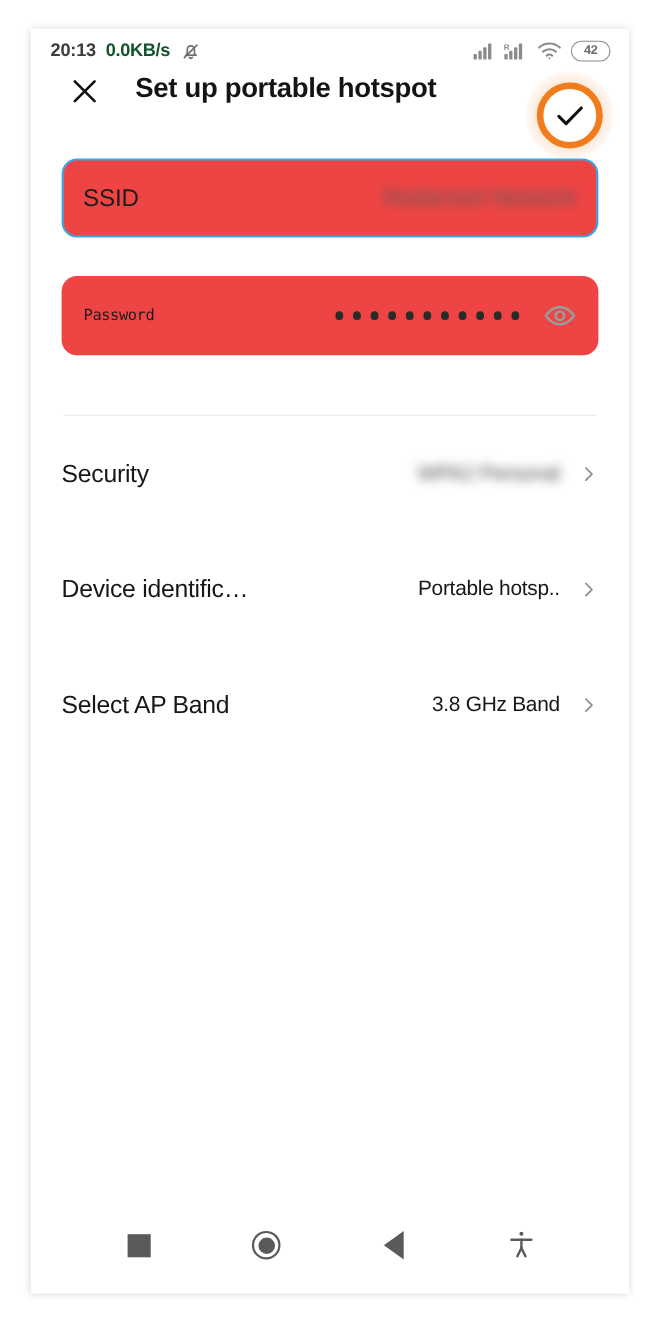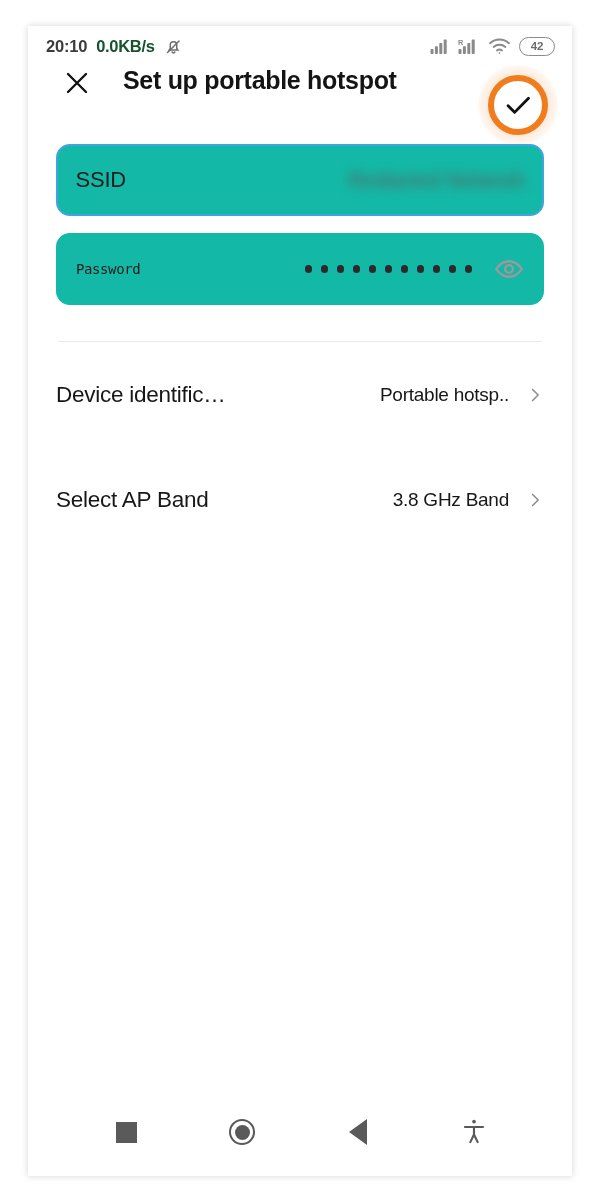--- a/index.html
+++ b/index.html
@@ -139,26 +139,26 @@
     display: block;
   }
 
   
   .fields {
     padding: 0 28px;
   }
   .field {
     height: 72px;
     border-radius: 14px;
-    background: #14b8a6;
+    background: #ef4444;
     display: flex;
     align-items: center;
     padding: 0 20px;
     box-sizing: border-box;
-    margin-bottom: 17px;
+    margin-bottom: 35px;
   }
   .field.focused {
     border: 2.5px solid #3fa5e0;
     padding: 0 17.5px;
   }
   .field-label {
     font-size: 22px;
     color: #1d1d1d;
     letter-spacing: -0.2px;
   }
@@ -285,21 +285,21 @@
     border-right: 18px solid #5a5a5a;
   }
 </style>
 </head>
 <body>
 
 <div class="phone">
 
   <div class="statusbar">
     <div class="status-left">
-      <span class="status-clock">20:10</span>
+      <span class="status-clock">20:13</span>
       <span class="status-net">0.0KB/s</span>
       <span>
         <svg class="icon-svg" width="19" height="19" viewBox="0 0 24 24" fill="none" stroke="#6e6e6e" stroke-width="1.9" stroke-linecap="round">
           <path d="M6.5 16.5h11l-1.4-2.1V10a4.1 4.1 0 0 0-8.2 0v4.4z"></path>
           <path d="M10.3 19a1.8 1.8 0 0 0 3.4 0"></path>
           <path d="M4.5 19.5L19 5"></path>
         </svg>
       </span>
     </div>
     <div class="status-right">
@@ -385,20 +385,29 @@
         </span>
       </span>
     </div>
 
   </div>
 
   <div class="divider"></div>
 
   <div class="rows">
 
+    <div class="row">
+      <span class="row-label">Security</span>
+      <span class="row-value blurred">WPA2 Personal</span>
+      <span class="row-chevron">
+        <svg class="icon-svg" width="18" height="18" viewBox="0 0 24 24" fill="none" stroke="#8c8c8c" stroke-width="2.1" stroke-linecap="round" stroke-linejoin="round">
+          <path d="M8.8 4.6L16.2 12l-7.4 7.4"></path>
+        </svg>
+      </span>
+    </div>
 
     <div class="row">
       <span class="row-label">Device identific…</span>
       <span class="row-value">Portable hotsp..</span>
       <span class="row-chevron">
         <svg class="icon-svg" width="18" height="18" viewBox="0 0 24 24" fill="none" stroke="#8c8c8c" stroke-width="2.1" stroke-linecap="round" stroke-linejoin="round">
           <path d="M8.8 4.6L16.2 12l-7.4 7.4"></path>
         </svg>
       </span>
     </div>

